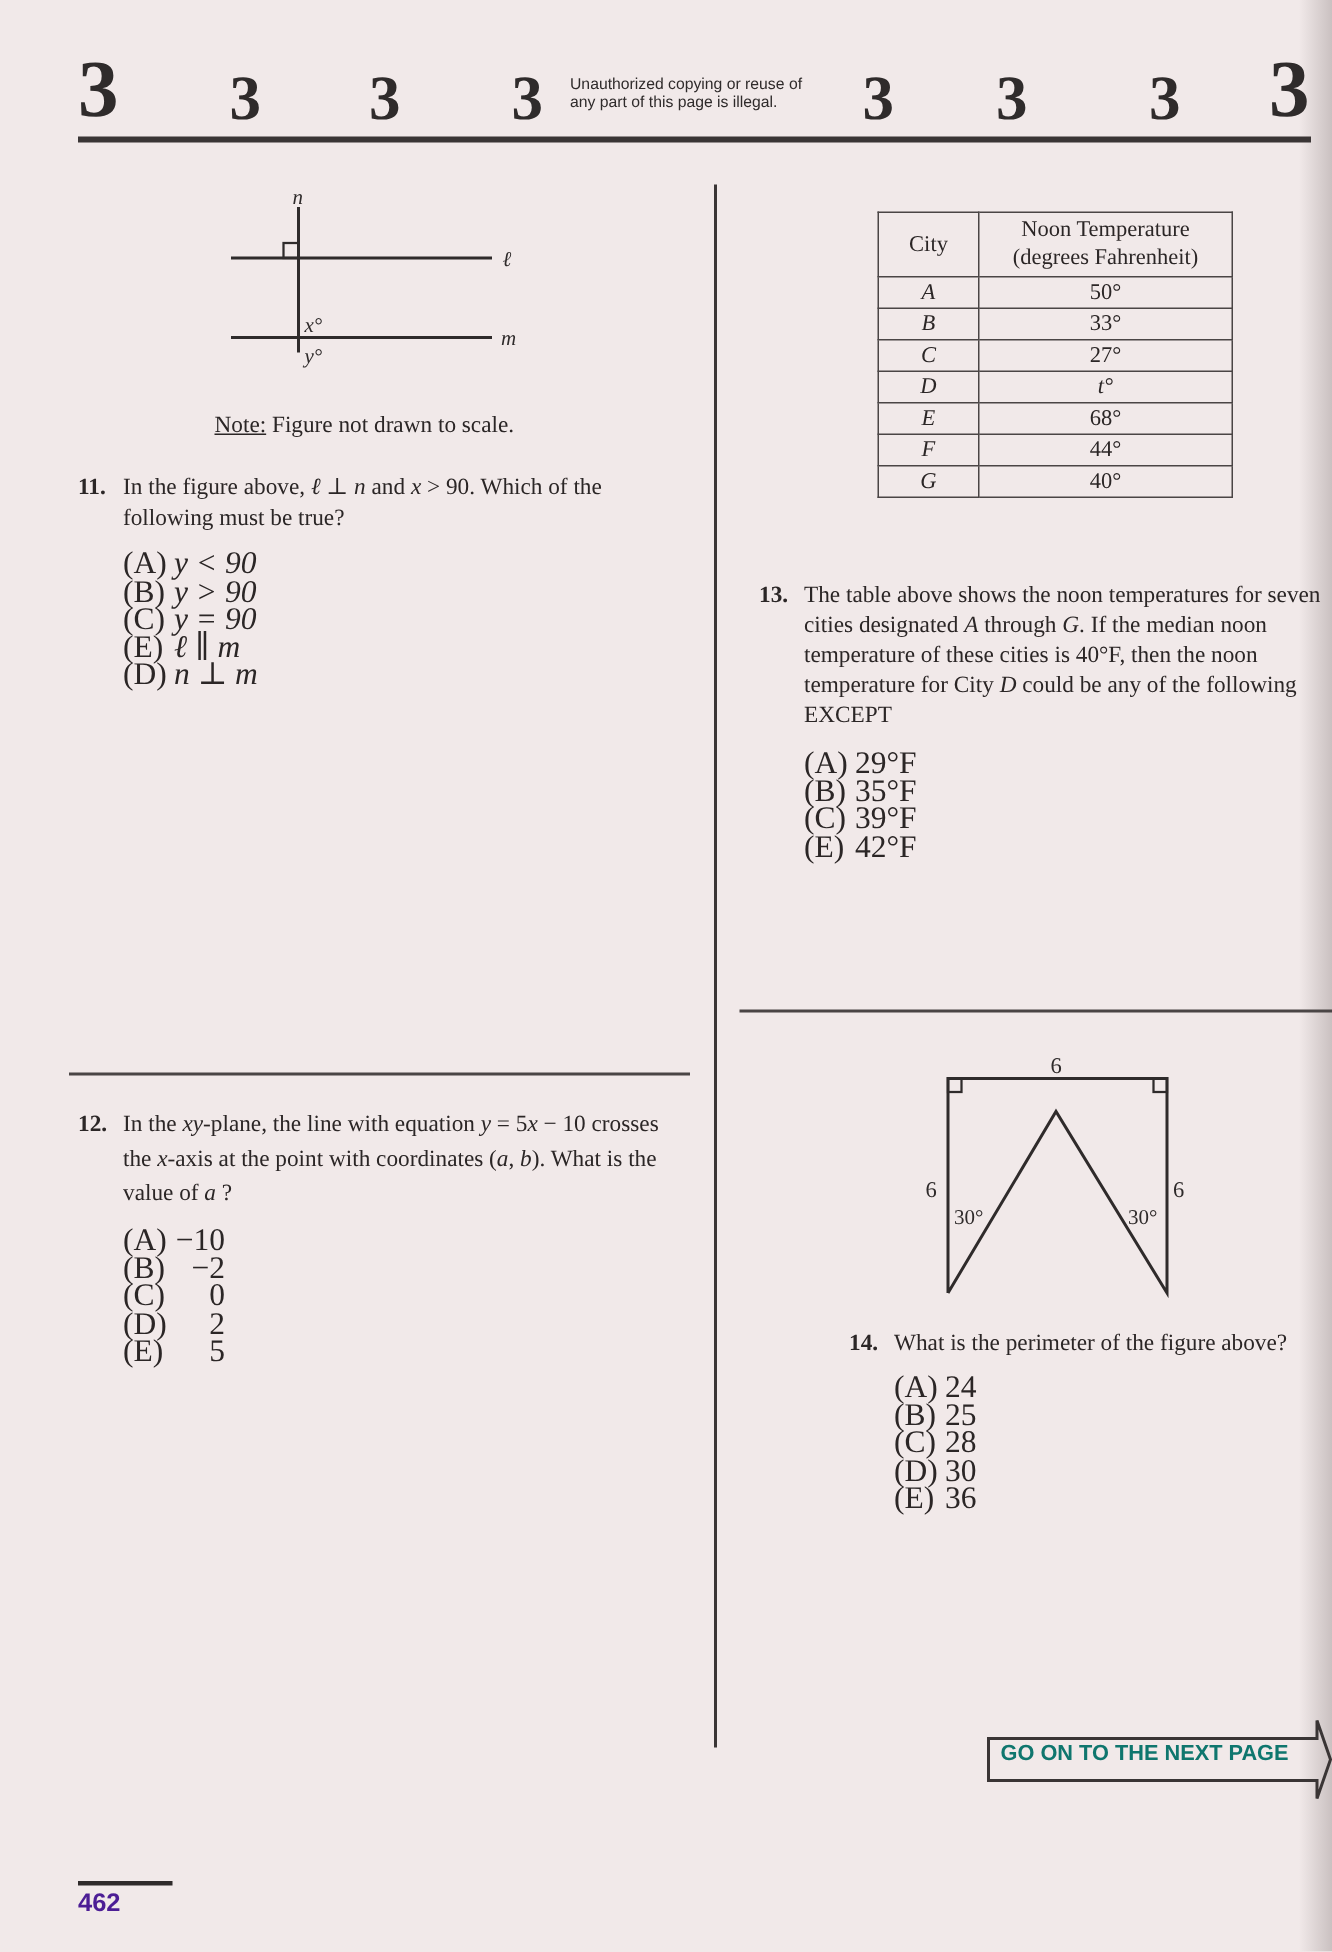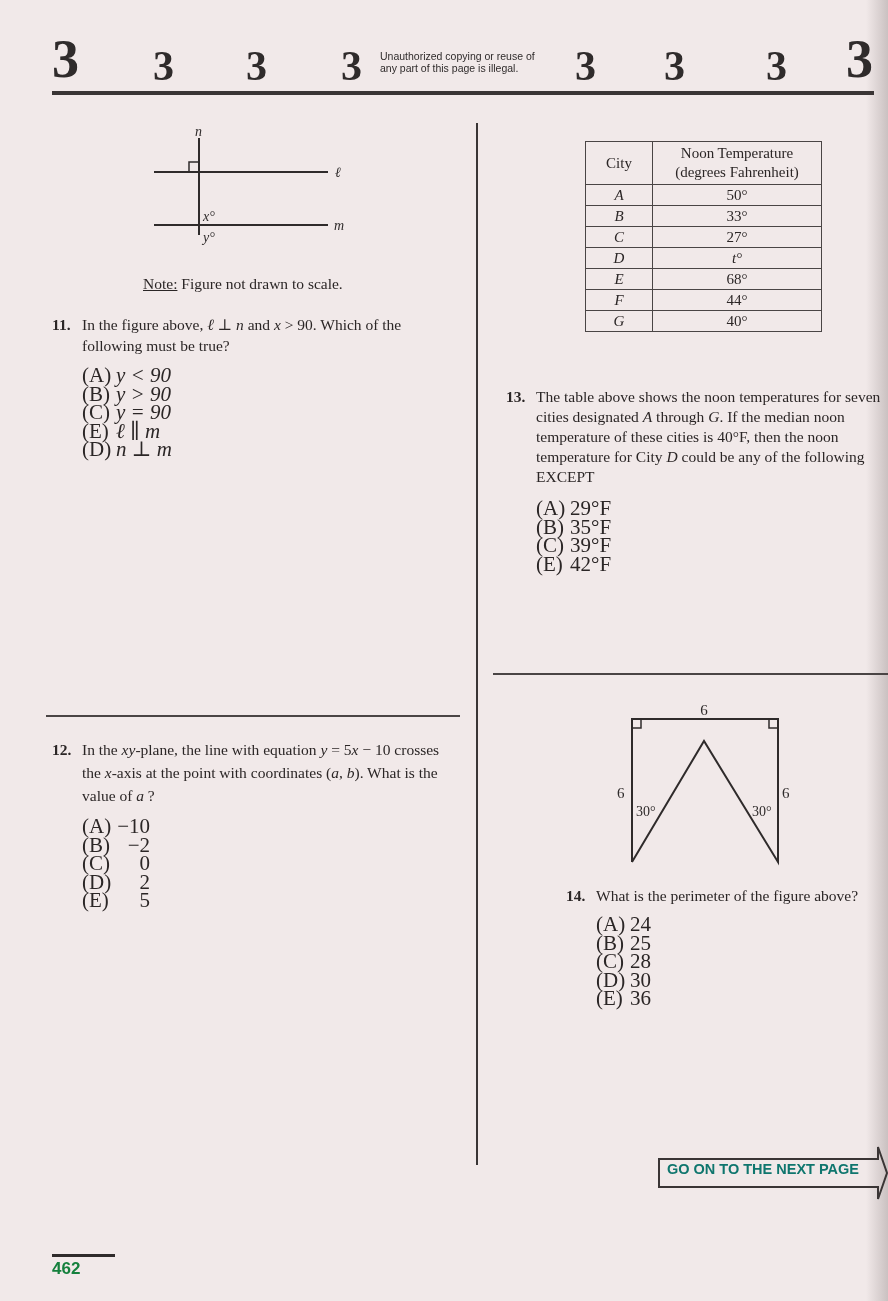--- a/index.html
+++ b/index.html
@@ -38,21 +38,21 @@
   table.temps th { font-weight:normal; line-height:19px; height:42px; }
   table.temps td { height:20px; line-height:20px; }
   table.temps .c1 { width:66px; font-style:italic; }
   table.temps .c2 { width:168px; }
   .note { position:absolute; left:143px; top:275px; font-size:15.5px; }
   .note u { text-decoration:underline; }
   
   .go-on { position:absolute; left:658px; top:1146px; width:230px; height:54px; }
   .go-on-label { position:absolute; left:9px; top:15px; font-family:"Liberation Sans","DejaVu Sans",sans-serif; font-weight:bold; font-size:14.5px; color:#0f766e; white-space:nowrap; }
   .page-num-rule { position:absolute; left:52px; top:1254px; width:63px; height:3px; background:#2f2b2b; }
-  .page-num { position:absolute; left:52px; top:1259px; font-family:"Liberation Sans","DejaVu Sans",sans-serif; font-weight:bold; font-size:17px; color:#15803d; }
+  .page-num { position:absolute; left:52px; top:1259px; font-family:"Liberation Sans","DejaVu Sans",sans-serif; font-weight:bold; font-size:17px; color:#4c1d95; }
   svg text { font-family:"Liberation Serif","DejaVu Serif",serif; }
 </style>
 </head>
 <body>
 
 <div class="page-shade"></div>
 
 <div>
   <span class="hdr-digit big" style="left:52px;">3</span>
   <span class="hdr-digit small" style="left:153px;">3</span>

